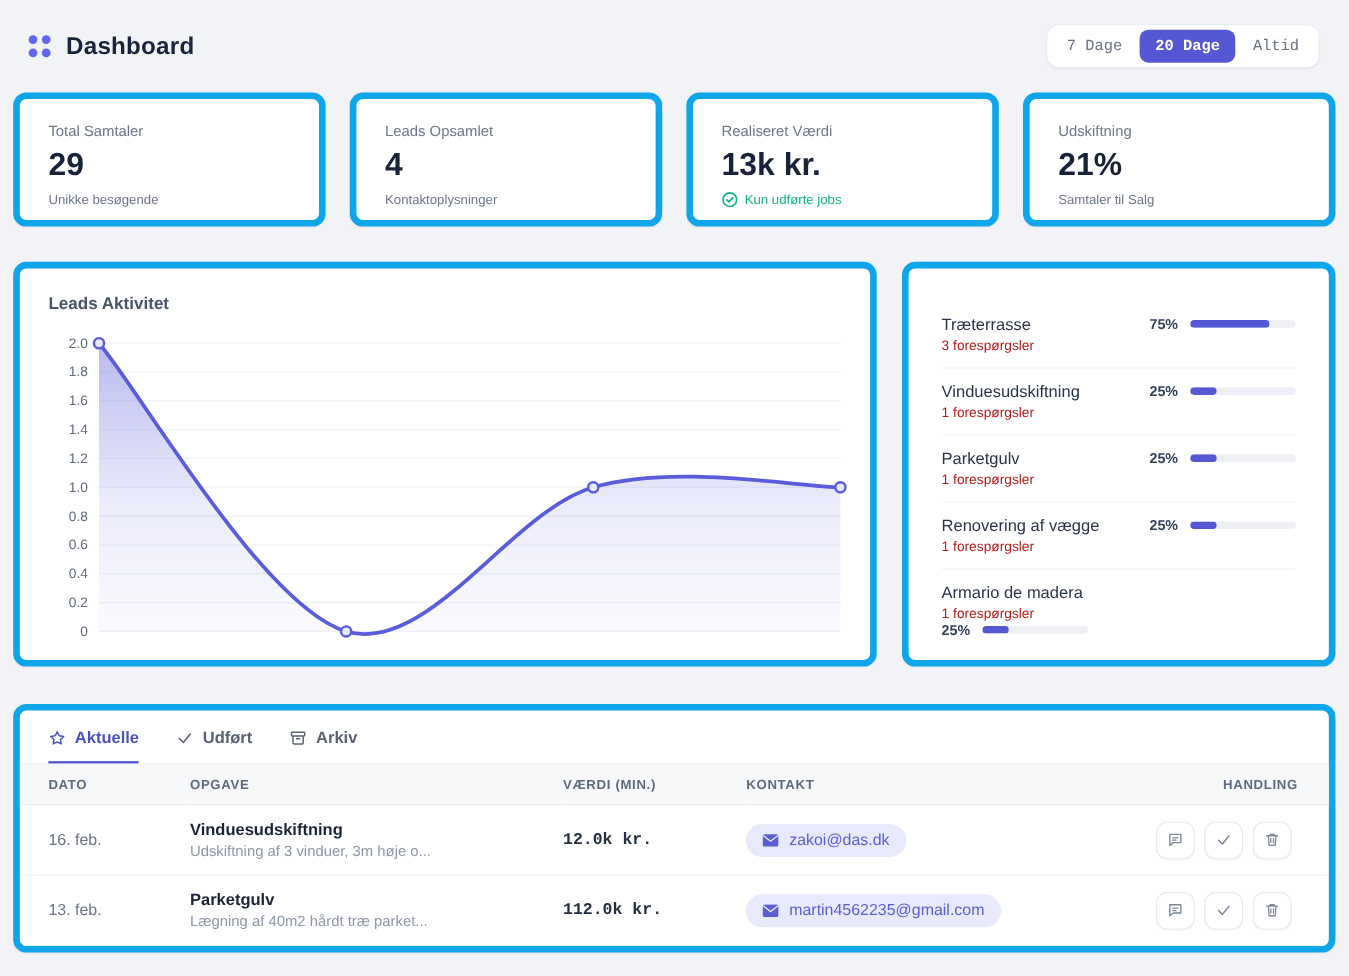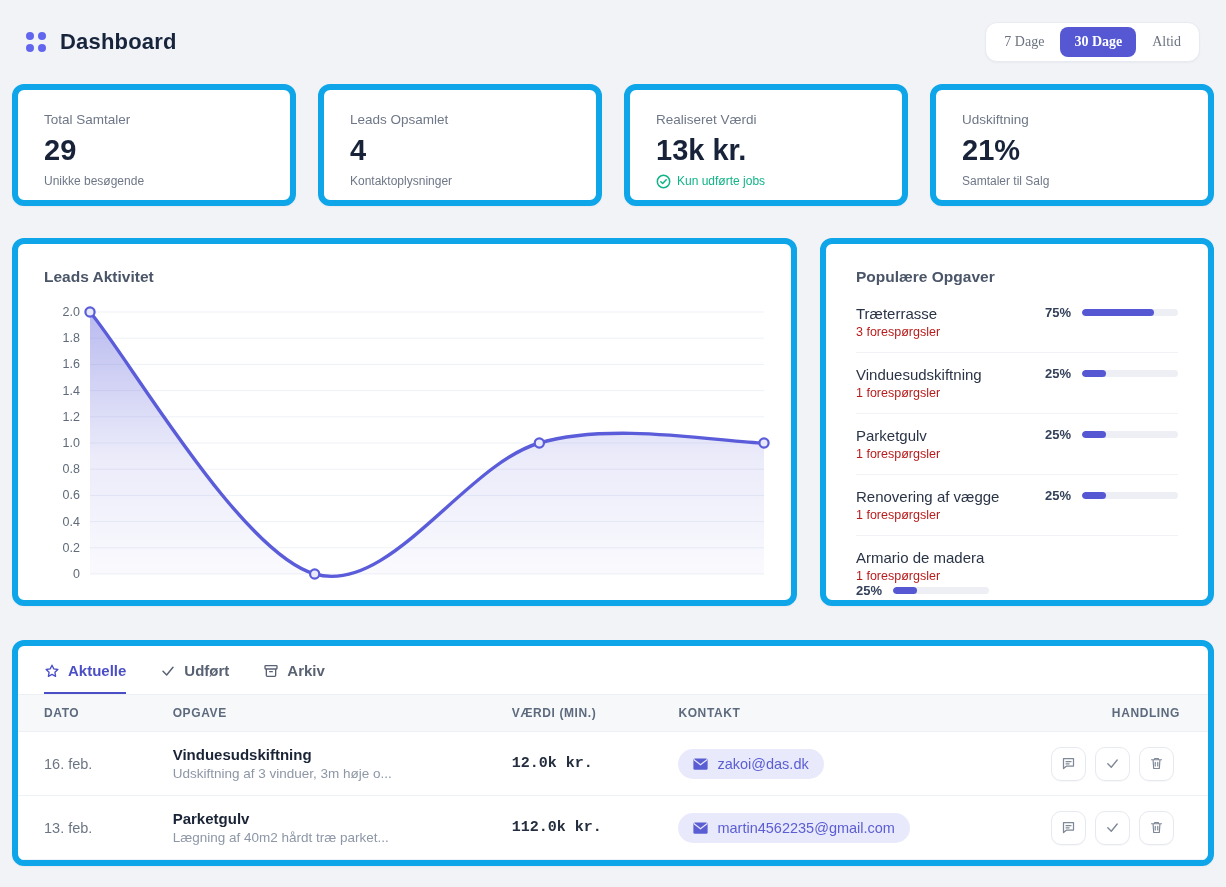--- a/index.html
+++ b/index.html
@@ -11,21 +11,21 @@
   }
   .page { padding:12px; }
 
   
   .topbar { display:flex; justify-content:space-between; align-items:center; padding:10px 14px 22px; }
   .brand { display:flex; align-items:center; gap:14px; }
   .logo { display:grid; grid-template-columns:8px 8px; grid-template-rows:8px 8px; gap:4px; }
   .logo span { width:8px; height:8px; border-radius:50%; background:#6266ee; }
   .app-title { font-size:22px; font-weight:800; color:#17243c; letter-spacing:.2px; }
   .segmented { background:#fff; border:1px solid #e7eaf0; border-radius:12px; padding:4px; display:flex; gap:2px; box-shadow:0 1px 2px rgba(16,24,40,.04); }
-  .seg-btn { border:none; background:transparent; color:#6b7280; font-size:14px; font-family:Liberation Serif, serif; padding:7px 14px; border-radius:8px; cursor:pointer; }
+  .seg-btn { border:none; background:transparent; color:#6b7280; font-size:14px; font-family:Liberation Mono, monospace; padding:7px 14px; border-radius:8px; cursor:pointer; }
   .seg-btn.active { background:#5558d2; color:#fff; font-weight:700; }
 
   
   .stats { display:grid; grid-template-columns:repeat(4,1fr); gap:22px; padding:0 0 32px; }
   .card { background:#fff; border:6px solid #0ea5e9; border-radius:12px; box-shadow:0 1px 2px rgba(16,24,40,.04); }
   .stat-card { padding:22px 26px; height:122px; }
   .stat-label { font-size:13.5px; color:#6e7787; margin-bottom:8px; }
   .stat-value { font-size:29px; font-weight:800; color:#18233a; line-height:1.1; }
   .stat-sub { font-size:12px; color:#6e7787; margin-top:7px; }
   .stat-sub.success { color:#10b487; display:flex; align-items:center; gap:6px; }
@@ -78,21 +78,21 @@
       <div class="logo">
           <span></span>
           <span></span>
           <span></span>
           <span></span>
         </div>
       <div class="app-title">Dashboard</div>
     </div>
     <div class="segmented">
       <button class="seg-btn">7 Dage</button>
-      <button class="seg-btn active">30 Dage</button>
+      <button class="seg-btn active">20 Dage</button>
       <button class="seg-btn">Altid</button>
     </div>
   </div>
 
   <div class="stats">
     <div class="card stat-card">
       <div class="stat-label">Total Samtaler</div>
       <div class="stat-value">29</div>
       <div class="stat-sub">Unikke besøgende</div>
     </div>
@@ -163,21 +163,20 @@
               <text x="36" y="203.4" text-anchor="end" fill="#5f6b7a" font-size="12.5" font-family="Liberation Sans, sans-serif">0.6</text>
               <text x="36" y="229.6" text-anchor="end" fill="#5f6b7a" font-size="12.5" font-family="Liberation Sans, sans-serif">0.4</text>
               <text x="36" y="255.8" text-anchor="end" fill="#5f6b7a" font-size="12.5" font-family="Liberation Sans, sans-serif">0.2</text>
               <text x="36" y="282" text-anchor="end" fill="#5f6b7a" font-size="12.5" font-family="Liberation Sans, sans-serif">0</text>
             </g>
         </svg>
       </div>
     </div>
 
     <div class="card popular-card">
-      <div class="panel-title">Populære Opgaver</div>
       <div class="pop-list">
         <div class="pop-item">
           <div>
               <div class="pop-name">Træterrasse</div>
                <div class="pop-req">3 forespørgsler</div>
             </div>
           <div class="pop-meter">
               <span class="pop-pct">75%</span>
                <div class="bar-track">
                 <div class="bar-fill" style="width: 75%;"></div>

